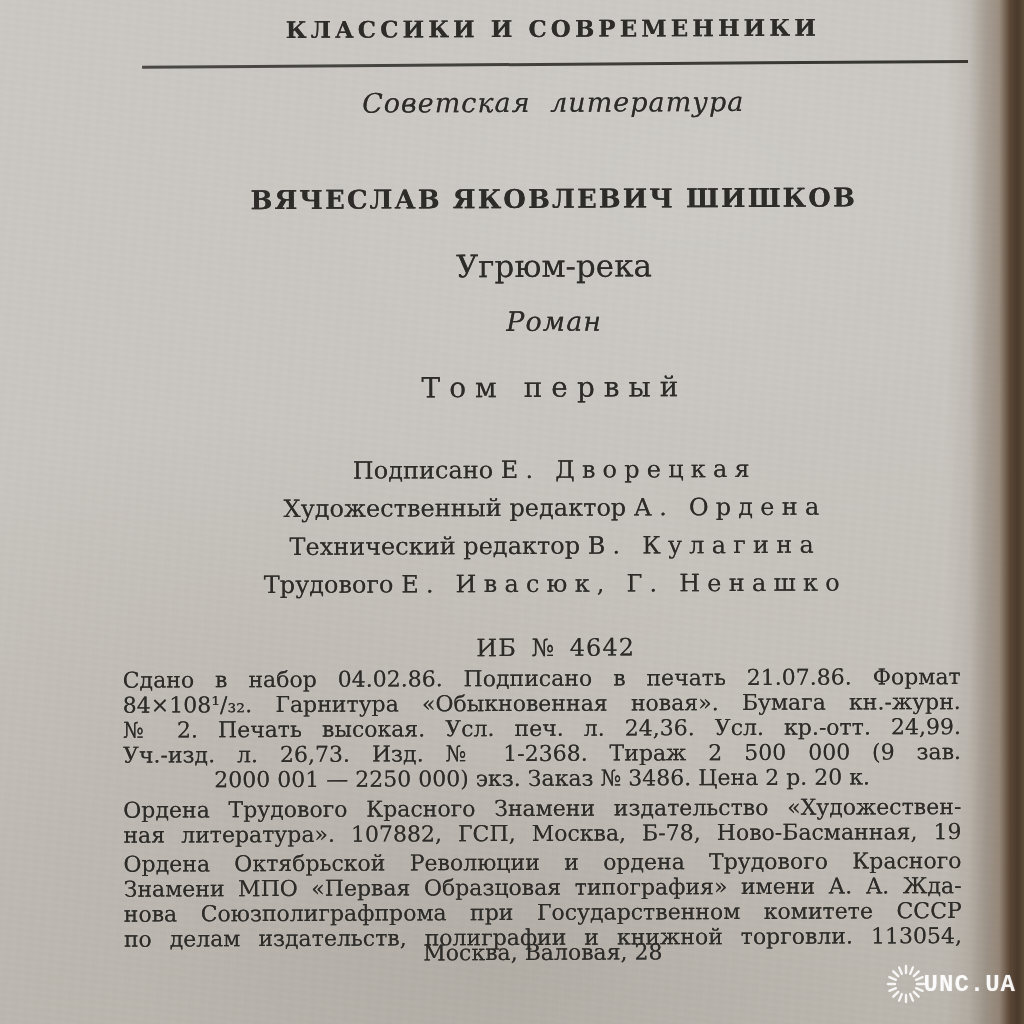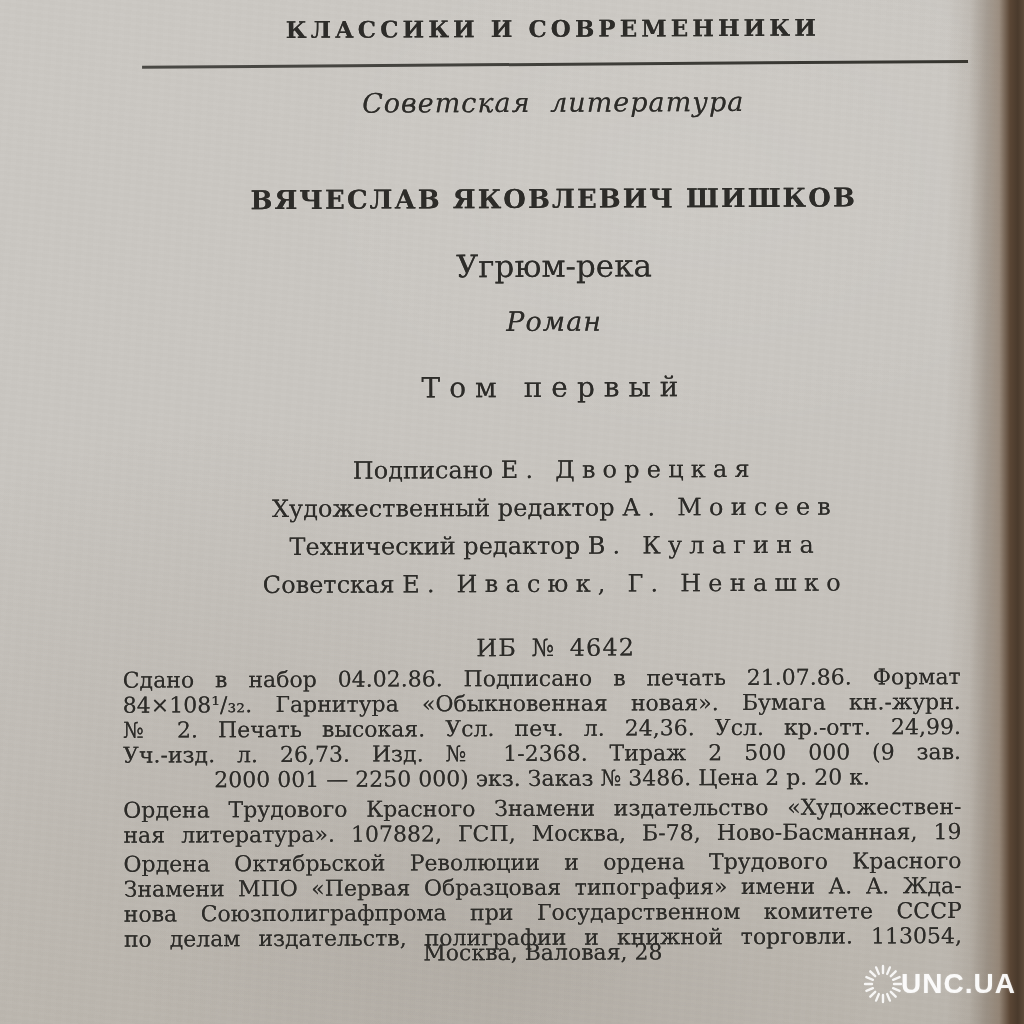--- a/index.html
+++ b/index.html
@@ -50,22 +50,22 @@
   .imprint{top:666px;}
   .publisher{top:796px;}
   .printer{top:850px;}
   .city{top:940px;}
 
   .watermark{
     position:absolute;right:8px;bottom:16px;display:flex;align-items:center;
     color:rgba(255,255,255,.93);pointer-events:none;
   }
   .watermark-text{
-    font-size:28px;font-weight:bold;letter-spacing:1px;
-    font-family:Liberation Sans, sans-serif;
+    font-size:24px;font-weight:bold;letter-spacing:1px;
+    font-family:Liberation Mono, monospace;
     text-shadow:0 0 2px rgba(255,255,255,.25);
   }
   .sunburst{margin-right:-6px;opacity:.92;}
 </style>
 </head>
 <body>
 
 <div class="photo">
   <div class="grain"></div>
 
@@ -85,28 +85,28 @@
 
     <div class="center-col volume ink">Том первый</div>
 
     <div class="center-col credits">
       <div class="credit-line ink">
         <span>Подписано</span>
         <span class="credit-name">Е. Дворецкая</span>
       </div>
       <div class="credit-line ink">
         <span>Художественный редактор</span>
-        <span class="credit-name">А. Моисеев</span>
+        <span class="credit-name">А. Ордена</span>
       </div>
       <div class="credit-line ink">
         <span>Технический редактор</span>
         <span class="credit-name">В. Кулагина</span>
       </div>
       <div class="credit-line ink">
-        <span>Советская</span>
+        <span>Трудового</span>
         <span class="credit-name">Е. Ивасюк, Г. Ненашко</span>
       </div>
     </div>
 
     <div class="center-col ib ink">ИБ № 4642</div>
 
     <div class="just-col imprint">
       <div class="block-line ink">Сдано в набор 04.02.86. Подписано в печать 21.07.86. Формат</div>
       <div class="block-line ink">84×108¹/₃₂. Гарнитура «Обыкновенная новая». Бумага кн.-журн.</div>
       <div class="block-line ink">№ 2. Печать высокая. Усл. печ. л. 24,36. Усл. кр.-отт. 24,99.</div>

